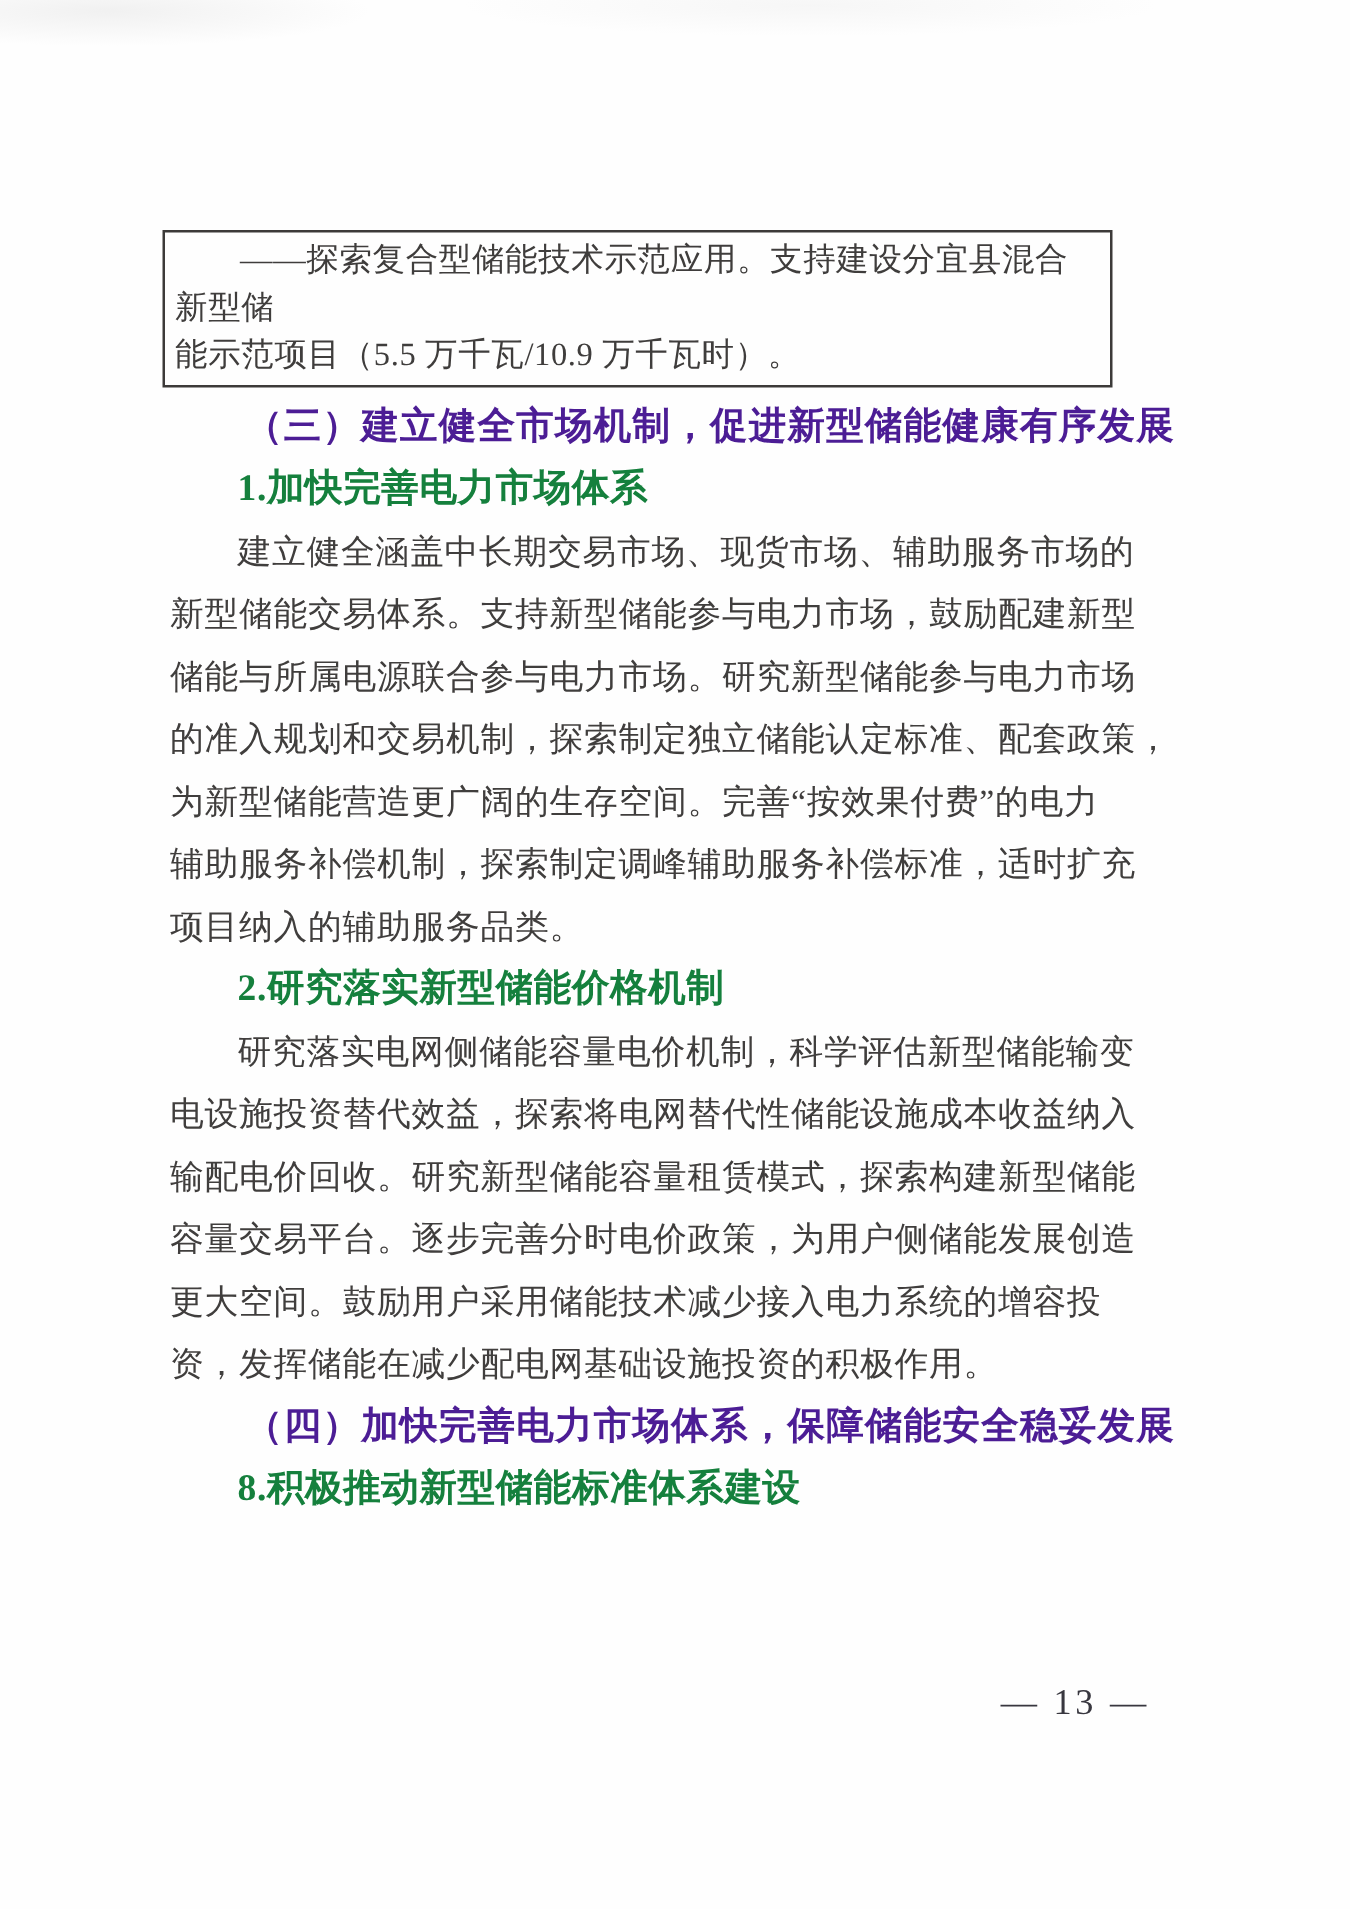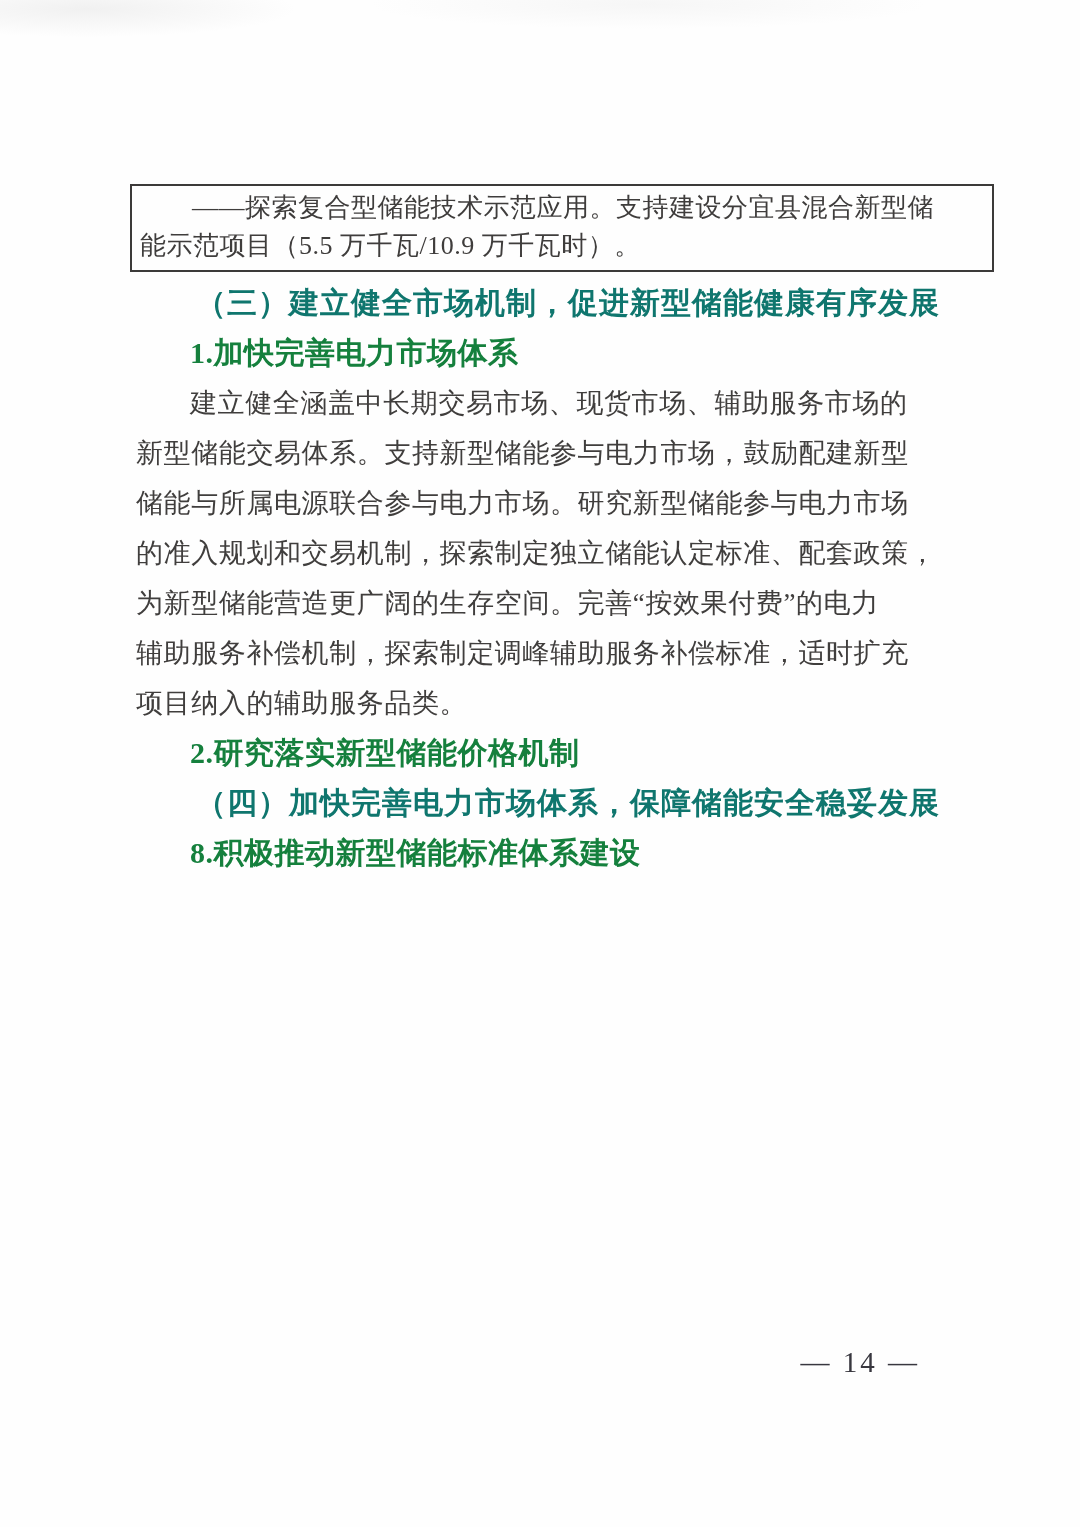--- a/index.html
+++ b/index.html
@@ -32,41 +32,41 @@
   }
   .content {
     position: absolute;
     left: 136px;
     top: 184px;
     width: 804px;
   }
   .notice-box {
     box-sizing: border-box;
     margin-left: -6px;
-    width: 864px;
+    width: 760px;
     border: 2px solid #3c3a39;
     padding: 3px 8px 5px 8px;
     margin-bottom: 6px;
   }
   .notice-text {
     margin: 0;
     font-size: 26px;
     line-height: 38px;
     letter-spacing: 0.5px;
     white-space: pre-line;
     text-indent: 2em;
   }
   .sec-heading {
     margin: 0;
     font-size: 30px;
     line-height: 50px;
     font-weight: bold;
     letter-spacing: 1px;
     text-indent: 2em;
-    color: #0f766e;
+    color: #4c1d95;
   }
   .sub-heading {
     margin: 0;
     font-size: 30px;
     line-height: 50px;
     font-weight: bold;
     letter-spacing: 0.5px;
     text-indent: 1.8em;
     color: #15803d;
   }
@@ -108,22 +108,28 @@
     <p class="body-para">建立健全涵盖中长期交易市场、现货市场、辅助服务市场的
 新型储能交易体系。支持新型储能参与电力市场，鼓励配建新型
 储能与所属电源联合参与电力市场。研究新型储能参与电力市场
 的准入规划和交易机制，探索制定独立储能认定标准、配套政策，
 为新型储能营造更广阔的生存空间。完善“按效果付费”的电力
 辅助服务补偿机制，探索制定调峰辅助服务补偿标准，适时扩充
 项目纳入的辅助服务品类。</p>
 
     <h3 class="sub-heading">2.研究落实新型储能价格机制</h3>
 
+    <p class="body-para">研究落实电网侧储能容量电价机制，科学评估新型储能输变
+电设施投资替代效益，探索将电网替代性储能设施成本收益纳入
+输配电价回收。研究新型储能容量租赁模式，探索构建新型储能
+容量交易平台。逐步完善分时电价政策，为用户侧储能发展创造
+更大空间。鼓励用户采用储能技术减少接入电力系统的增容投
+资，发挥储能在减少配电网基础设施投资的积极作用。</p>
 
     <h2 class="sec-heading">（四）加快完善电力市场体系，保障储能安全稳妥发展</h2>
 
     <h3 class="sub-heading">8.积极推动新型储能标准体系建设</h3>
 
 
   </div>
 
-  <div class="page-number">— 14 —</div>
+  <div class="page-number">— 13 —</div>
 </div>
 
 </body></html>

